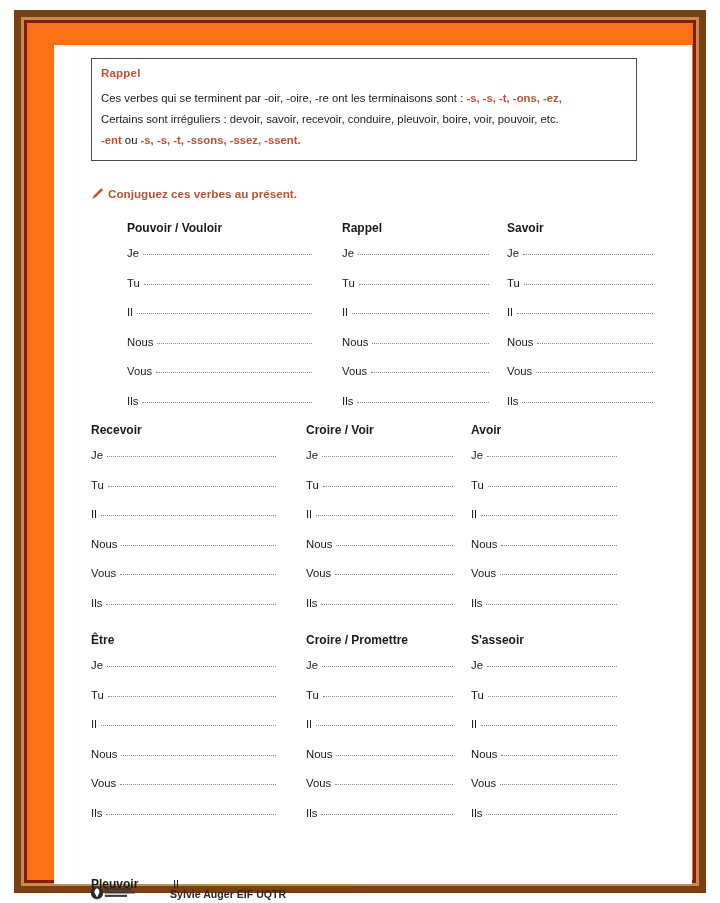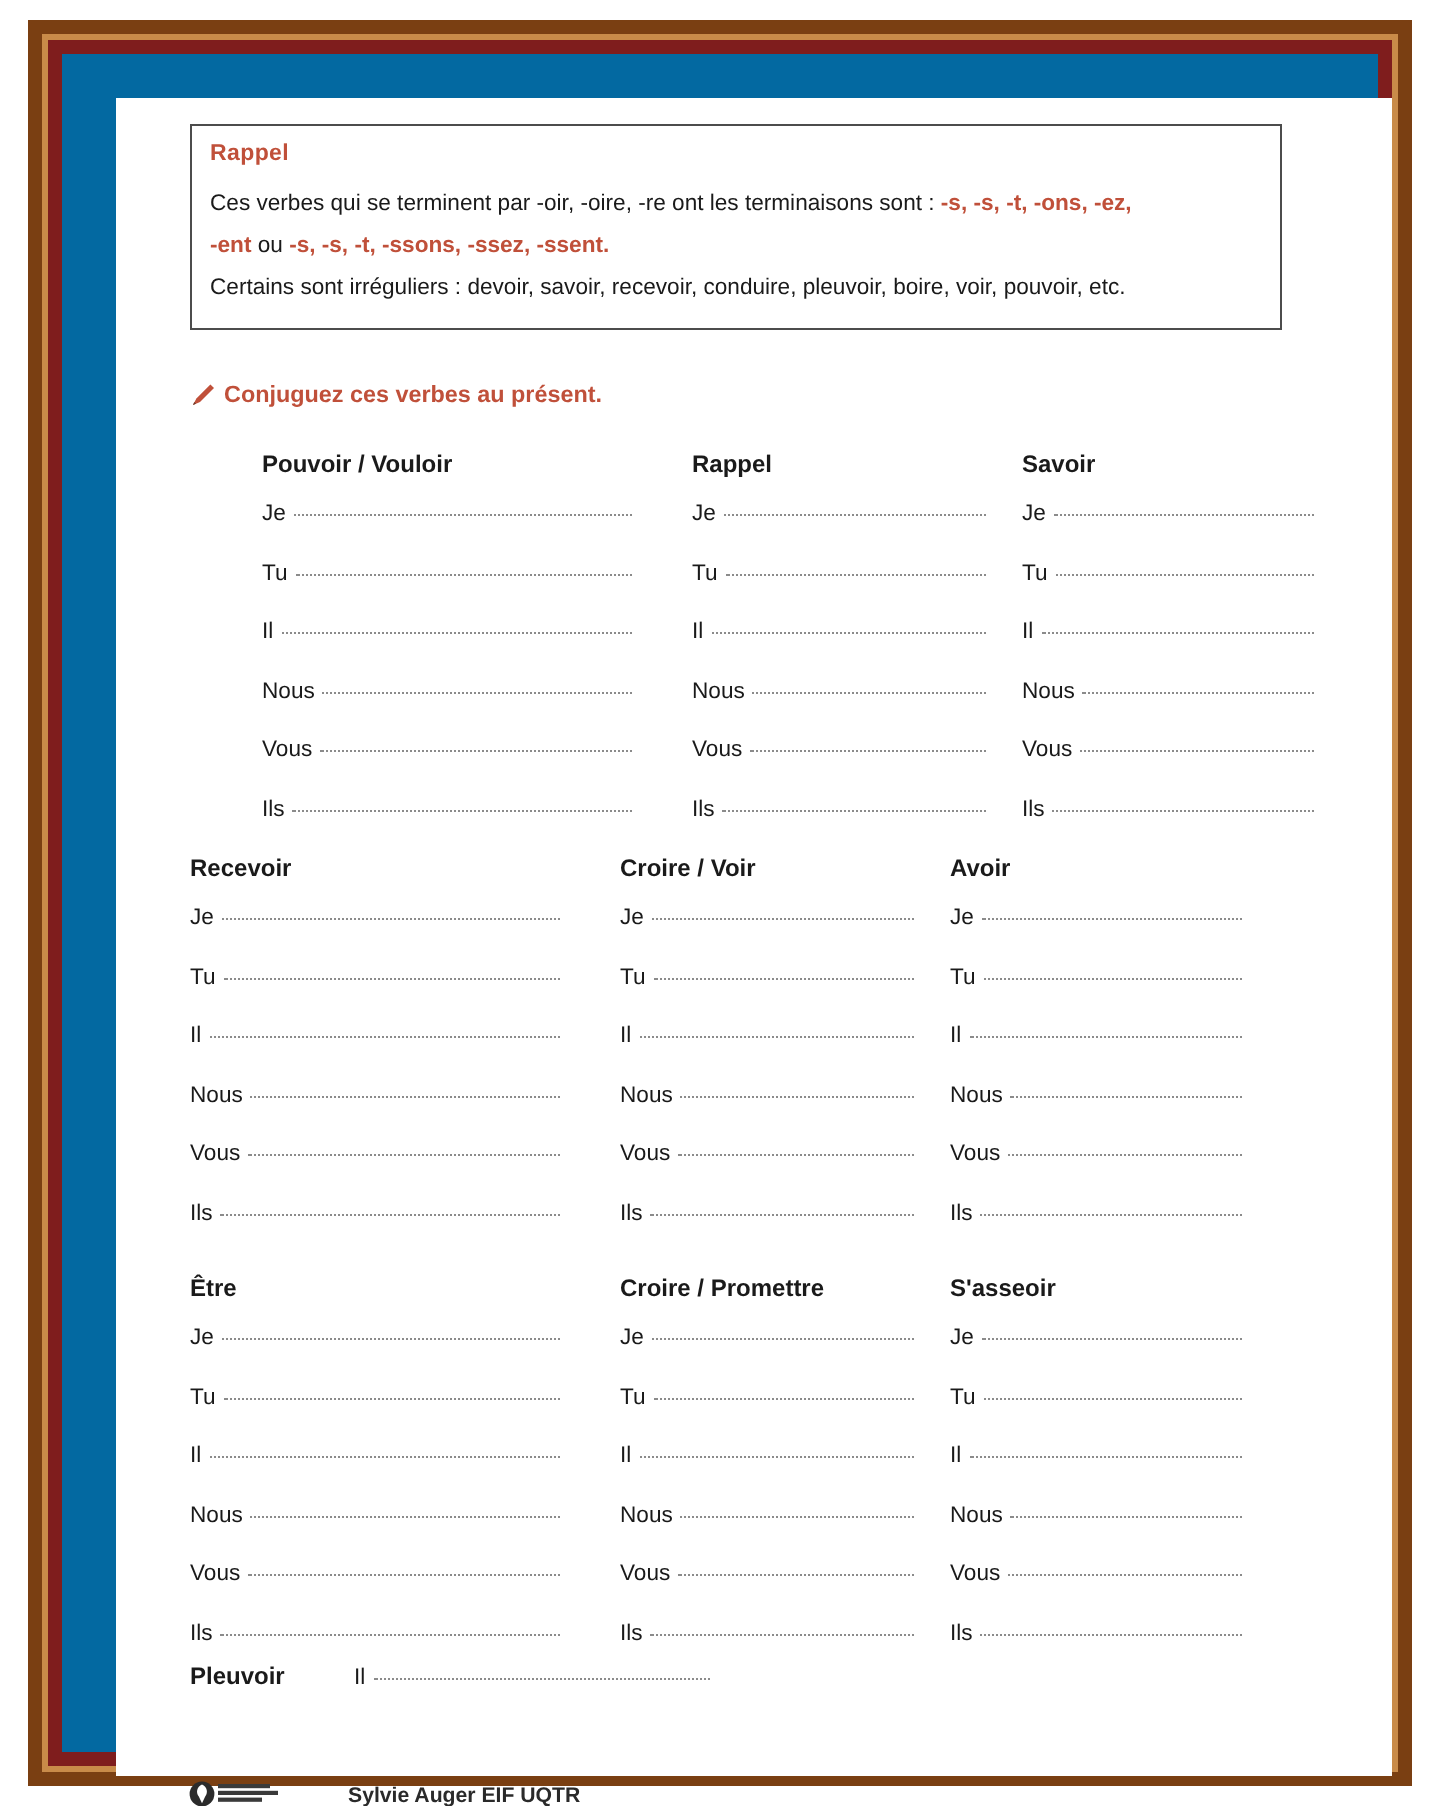--- a/index.html
+++ b/index.html
@@ -29,22 +29,22 @@
     position: absolute;
     inset: 0;
     box-sizing: border-box;
     border: 3px solid #c98b49;
     background: #ffffff;
   }
   .page-frame-inner2 {
     position: absolute;
     inset: 0;
     box-sizing: border-box;
-    border: 7px solid #7f1d1d;
-    background: #0369a1;
+    border: 3px solid #7f1d1d;
+    background: #f97316;
   }
 
   .sheet {
     position: absolute;
     left: 27px;
     top: 22px;
     width: 638px;
     height: 839px;
     background: #ffffff;
   }
@@ -138,21 +138,21 @@
     margin-right: 16px;
   }
   .col-1 .dots { margin-right: 30px; }
   .col-2 .dots { margin-right: 18px; }
   .col-3 .dots { margin-right: 38px; }
 
   
   .pleuvoir-row {
     position: absolute;
     left: 37px;
-    top: 782px;
+    top: 832px;
     display: flex;
     align-items: baseline;
     width: 260px;
   }
   .pleuvoir-title {
     font-weight: bold;
     font-size: 12px;
     color: #1a1a1a;
     width: 82px;
     flex: none;
@@ -195,22 +195,22 @@
 
 <div class="page-frame">
   <div class="page-frame-inner">
     <div class="page-frame-inner2">
 
       <div class="sheet">
 
         <div class="rappel-box">
           <div class="rappel-title">Rappel</div>
           <div class="rappel-line" id="rline1"><span class="plain">Ces verbes qui se terminent par -oir, -oire, -re ont les terminaisons sont : </span><span class="accent">-s, -s, -t, -ons, -ez,</span></div>
+          <div class="rappel-line" id="rline3"><span class="plain">Certains sont irréguliers : devoir, savoir, recevoir, conduire, pleuvoir, boire, voir, pouvoir, etc.</span></div>
           <div class="rappel-line" id="rline2"><span class="accent">-ent</span><span class="plain"> ou </span><span class="accent">-s, -s, -t, -ssons, -ssez, -ssent.</span></div>
-          <div class="rappel-line" id="rline3"><span class="plain">Certains sont irréguliers : devoir, savoir, recevoir, conduire, pleuvoir, boire, voir, pouvoir, etc.</span></div>
         </div>
 
         <div class="instruction">
           <span class="pencil-icon">
             <svg viewBox="0 0 14 14" width="14" height="14" aria-hidden="true">
               <path d="M1.5 12.5 L3.2 9.2 L10.2 2.2 L12.0 4.0 L5.0 11.0 Z" fill="#c0503a"></path>
               <path d="M1.5 12.5 L3.0 11.9 L2.1 11.0 Z" fill="#6b3a2a"></path>
             </svg>
           </span>
           <span class="instruction-text">Conjuguez ces verbes au présent.</span>

